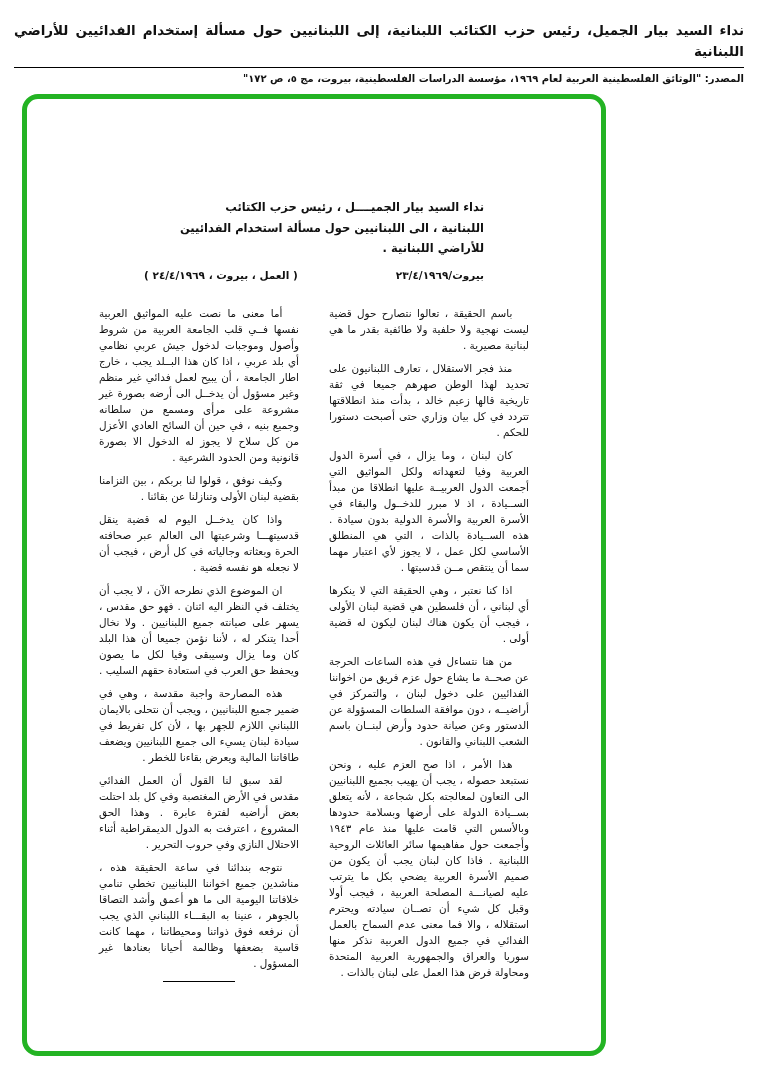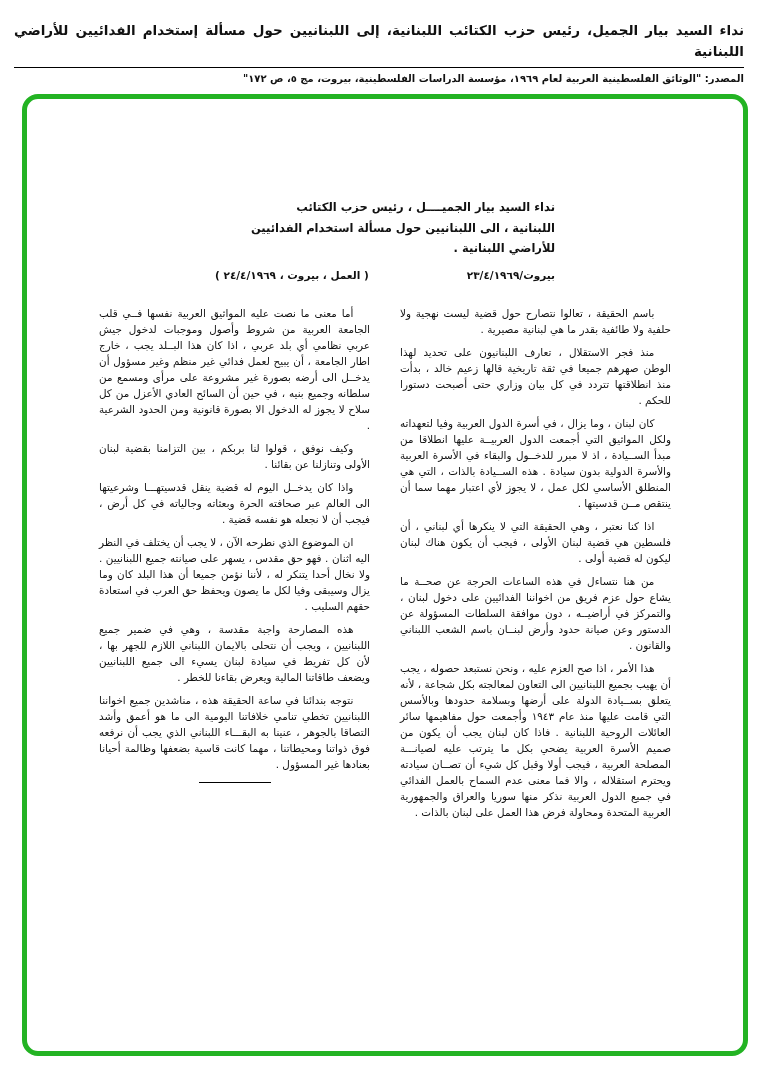--- a/index.html
+++ b/index.html
@@ -29,21 +29,21 @@
   }
   .header-source {
     font-weight: bold;
     font-size: 10px;
     line-height: 1.4;
   }
   .frame {
     position: absolute;
     left: 22px;
     top: 94px;
-    width: 726px;
+    width: 584px;
     height: 962px;
     box-sizing: border-box;
     border: 5px solid #23b323;
     border-radius: 16px;
     background: #ffffff;
     overflow: hidden;
   }
   .page {
     position: absolute;
     inset: 0;
@@ -118,19 +118,20 @@
           <p class="para">من هنا نتساءل في هذه الساعات الحرجة عن صحــة ما يشاع حول عزم فريق من اخواننا الفدائيين على دخول لبنان ، والتمركز في أراضيــه ، دون موافقة السلطات المسؤولة عن الدستور وعن صيانة حدود وأرض لبنــان باسم الشعب اللبناني والقانون .</p>
           <p class="para">هذا الأمر ، اذا صح العزم عليه ، ونحن نستبعد حصوله ، يجب أن يهيب بجميع اللبنانيين الى التعاون لمعالجته بكل شجاعة ، لأنه يتعلق بســيادة الدولة على أرضها وبسلامة حدودها وبالأسس التي قامت عليها منذ عام ١٩٤٣ وأجمعت حول مفاهيمها سائر العائلات الروحية اللبنانية . فاذا كان لبنان يجب أن يكون من صميم الأسرة العربية يضحي بكل ما يترتب عليه لصيانـــة المصلحة العربية ، فيجب أولا وقبل كل شيء أن تصــان سيادته ويحترم استقلاله ، والا فما معنى عدم السماح بالعمل الفدائي في جميع الدول العربية نذكر منها سوريا والعراق والجمهورية العربية المتحدة ومحاولة فرض هذا العمل على لبنان بالذات .</p>
         </div>
       <div class="col">
         <div>
             <p class="para">أما معنى ما نصت عليه المواثيق العربية نفسها فــي قلب الجامعة العربية من شروط وأصول وموجبات لدخول جيش عربي نظامي أي بلد عربي ، اذا كان هذا البــلد يجب ، خارج اطار الجامعة ، أن يبيح لعمل فدائي غير منظم وغير مسؤول أن يدخــل الى أرضه بصورة غير مشروعة على مرأى ومسمع من سلطانه وجميع بنيه ، في حين أن السائح العادي الأعزل من كل سلاح لا يجوز له الدخول الا بصورة قانونية ومن الحدود الشرعية .</p>
             <p class="para">وكيف نوفق ، قولوا لنا بربكم ، بين التزامنا بقضية لبنان الأولى وتنازلنا عن بقائنا .</p>
             <p class="para">واذا كان يدخــل اليوم له قضية ينقل قدسيتهـــا وشرعيتها الى العالم عبر صحافته الحرة وبعثاته وجالياته في كل أرض ، فيجب أن لا نجعله هو نفسه قضية .</p>
             <p class="para">ان الموضوع الذي نطرحه الآن ، لا يجب أن يختلف في النظر اليه اثنان . فهو حق مقدس ، يسهر على صيانته جميع اللبنانيين . ولا نخال أحدا يتنكر له ، لأننا نؤمن جميعا أن هذا البلد كان وما يزال وسيبقى وفيا لكل ما يصون ويحفظ حق العرب في استعادة حقهم السليب .</p>
             <p class="para">هذه المصارحة واجبة مقدسة ، وهي في ضمير جميع اللبنانيين ، ويجب أن نتحلى بالايمان اللبناني اللازم للجهر بها ، لأن كل تفريط في سيادة لبنان يسيء الى جميع اللبنانيين ويضعف طاقاتنا المالية ويعرض بقاءنا للخطر .</p>
+            <p class="para">لقد سبق لنا القول أن العمل الفدائي مقدس في الأرض المغتصبة وفي كل بلد احتلت بعض أراضيه لفترة عابرة . وهذا الحق المشروع ، اعترفت به الدول الديمقراطية أثناء الاحتلال النازي وفي حروب التحرير .</p>
             <p class="para">نتوجه بندائنا في ساعة الحقيقة هذه ، مناشدين جميع اخواننا اللبنانيين تخطي تنامي خلافاتنا اليومية الى ما هو أعمق وأشد التصاقا بالجوهر ، عنينا به البقـــاء اللبناني الذي يجب أن نرفعه فوق ذواتنا ومحيطاتنا ، مهما كانت قاسية بضعفها وظالمة أحيانا بعنادها غير المسؤول .</p>
           </div>
         <hr class="end-rule">
       </div>
     </div>
   </div>
 </div>
 
 </body></html>

